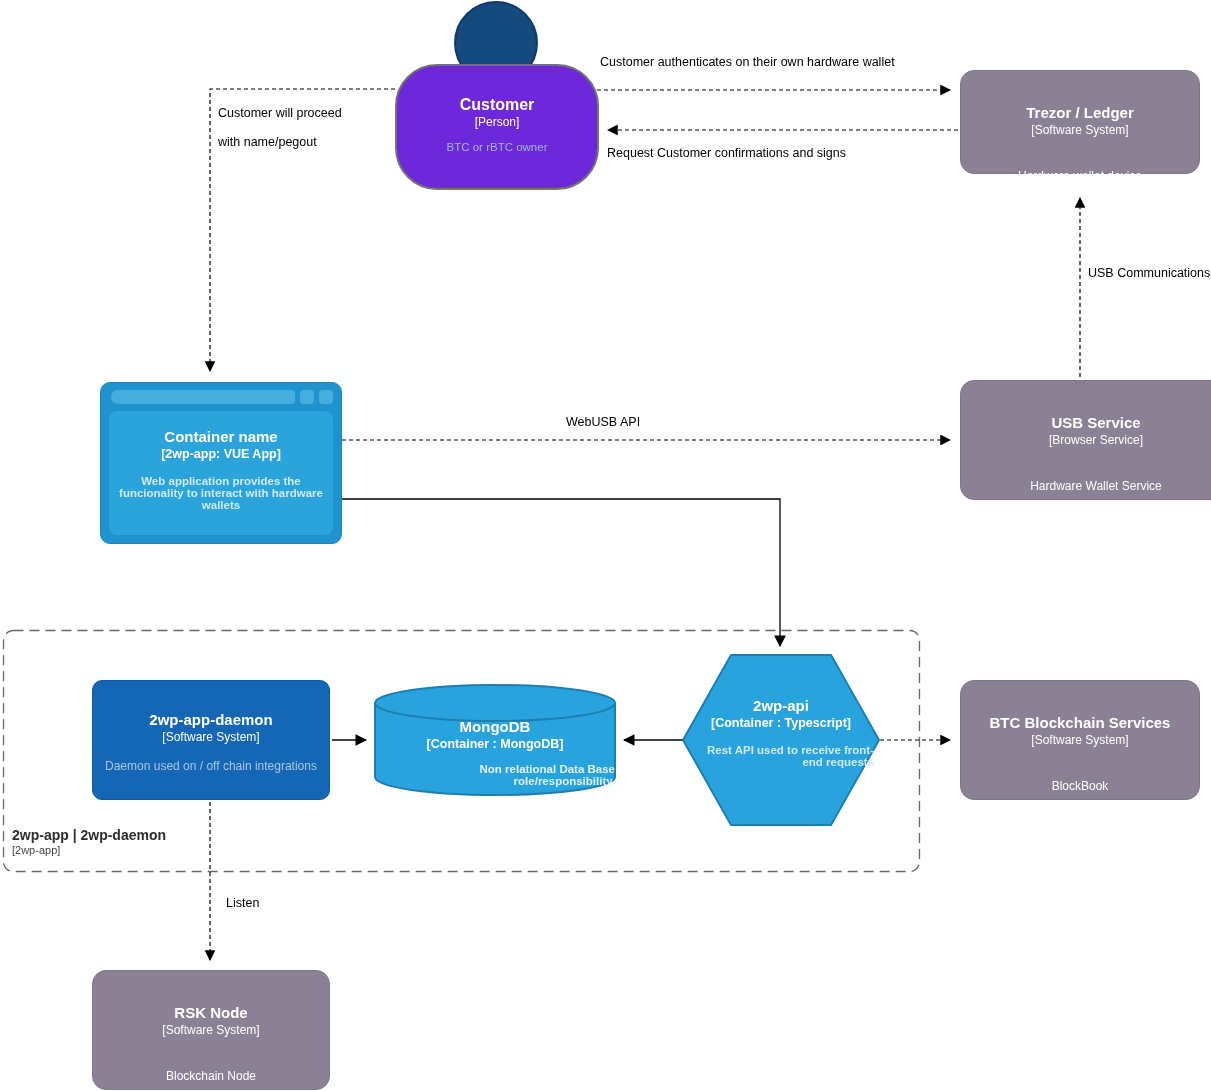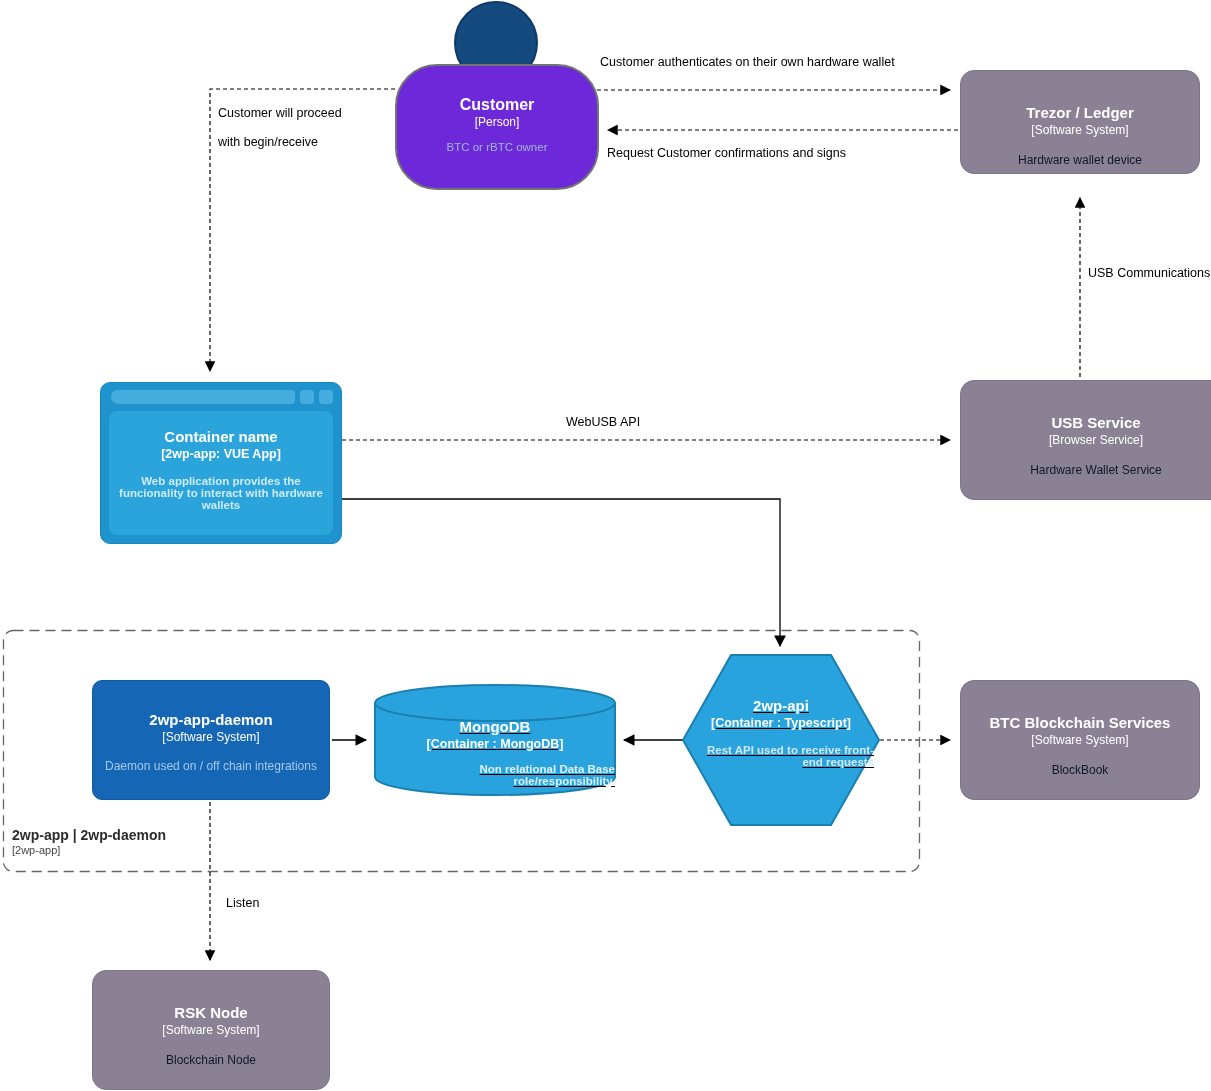--- a/index.html
+++ b/index.html
@@ -6,21 +6,21 @@
   #canvas {
     position:relative; width:1211px; height:1091px;
     font-family:"Liberation Sans", sans-serif; overflow:hidden; background:#fff;
   }
   #wires { position:absolute; left:0; top:0; width:1211px; height:1091px; }
 
   .node { position:absolute; box-sizing:border-box; text-align:center; }
   .gray  { background:#8a8294; border:1px solid #7d7589; border-radius:14px; }
   .gray .title    { font-weight:bold; font-size:15px; color:#fff; }
   .gray .subtitle { font-size:12px; color:#fff; margin-top:2px; }
-  .gray .desc     { font-size:12px; color:#0f172a; margin-top:16px; }
+  .gray .desc     { font-size:12px; color:#ffffff; margin-top:32px; }
   .gray .inner    { padding-top:33px; }
 
   
   .person-head { position:absolute; left:454px; top:1px; width:80px; height:80px;
     border-radius:50%; background:#154a7f; border:2px solid #0d3a66; }
   .person-body { position:absolute; left:395px; top:64px; width:200px; height:122px;
     background:#6d28d9; border:2px solid #737373; border-radius:42px; text-align:center; }
   .person-body .title { font-weight:bold; font-size:16px; color:#fff; margin-top:30px; }
   .person-body .subtitle { font-size:12px; color:#fff; margin-top:1px; }
   .person-body .desc { font-size:11.5px; color:#9db8d2; margin-top:12px; }
@@ -38,21 +38,21 @@
     background:#45aede; border-radius:7px; }
   .browser .btn { position:absolute; top:7px; width:14px; height:14px;
     background:#45aede; border-radius:4px; }
   .browser .content { position:absolute; left:8px; top:28px; right:8px; bottom:8px;
     background:#2ba4dc; border-radius:8px; text-align:center; }
   .browser .title { font-weight:bold; font-size:15px; color:#fff; margin-top:17px; }
   .browser .subtitle { font-weight:bold; font-size:12.5px; color:#fff; margin-top:2px; }
   .browser .desc { font-weight:bold; font-size:11.5px; color:#cfeaf8; margin-top:14px; padding:0 6px; }
 
   
-  .shape-text { position:absolute; text-align:center;text-decoration:underline; }
+  .shape-text { position:absolute; text-align:center; }
   .shape-text .title { font-weight:bold; font-size:15px; color:#fff; }
   .shape-text .subtitle { font-weight:bold; font-size:12.5px; color:#fff; margin-top:2px; }
   .shape-text .desc { font-weight:bold; font-size:11.5px; color:#dff2fb; margin-top:12px;text-align:right; }
   .hex-text .desc { color:#cfe9f6; margin-top:14px; }
 
   
   .edge-label { position:absolute; font-size:12.5px; color:#000; white-space:nowrap; }
 
   
   .boundary-label { position:absolute; left:12px; top:827px; }
@@ -163,18 +163,18 @@
   </div>
 
   <div class="boundary-label">
     <div class="boundary-title">2wp-app | 2wp-daemon</div>
     <div class="boundary-sub">[2wp-app]</div>
   </div>
 
   <div class="edge-label" style="left:600px;top:55px;">Customer authenticates on their own hardware wallet</div>
   <div class="edge-label" style="left:607px;top:146px;">Request Customer confirmations and signs</div>
   <div class="edge-label" style="left:218px;top:90px;margin-top:16px;">Customer will proceed</div>
-  <div class="edge-label" style="left:218px;top:135px;">with begin/receive</div>
+  <div class="edge-label" style="left:218px;top:135px;">with name/pegout</div>
   <div class="edge-label" style="left:566px;top:415px;">WebUSB API</div>
   <div class="edge-label" style="left:1088px;top:266px;">USB Communications</div>
   <div class="edge-label" style="left:226px;top:896px;">Listen</div>
 
 </div>
 
 </body></html>

